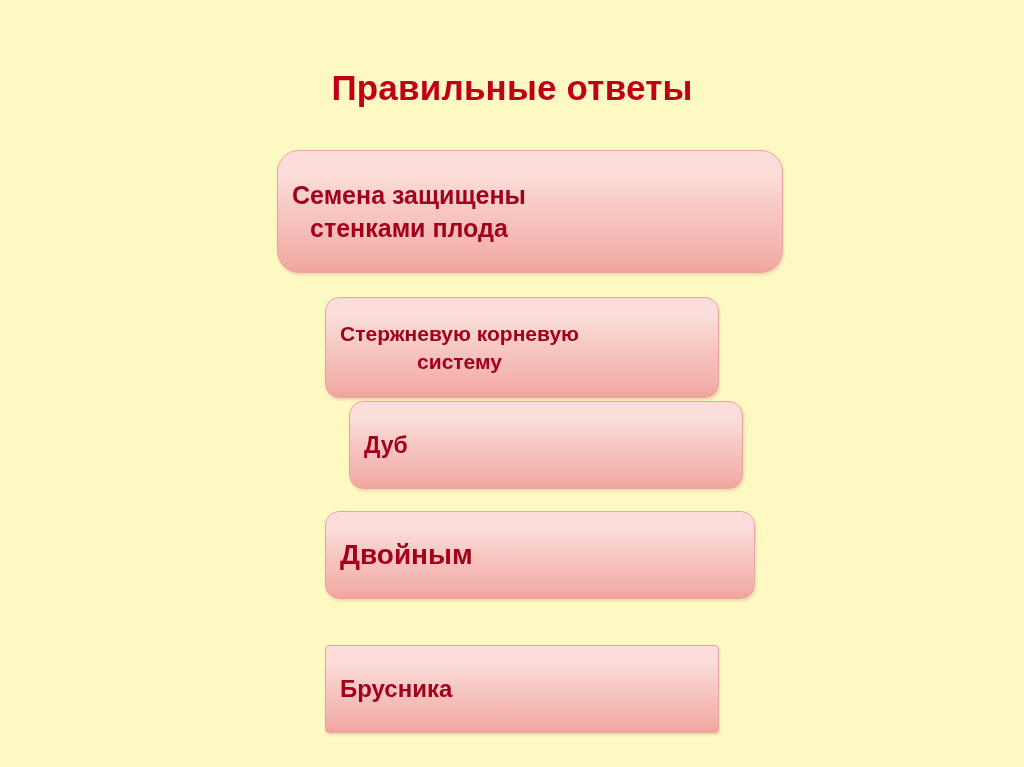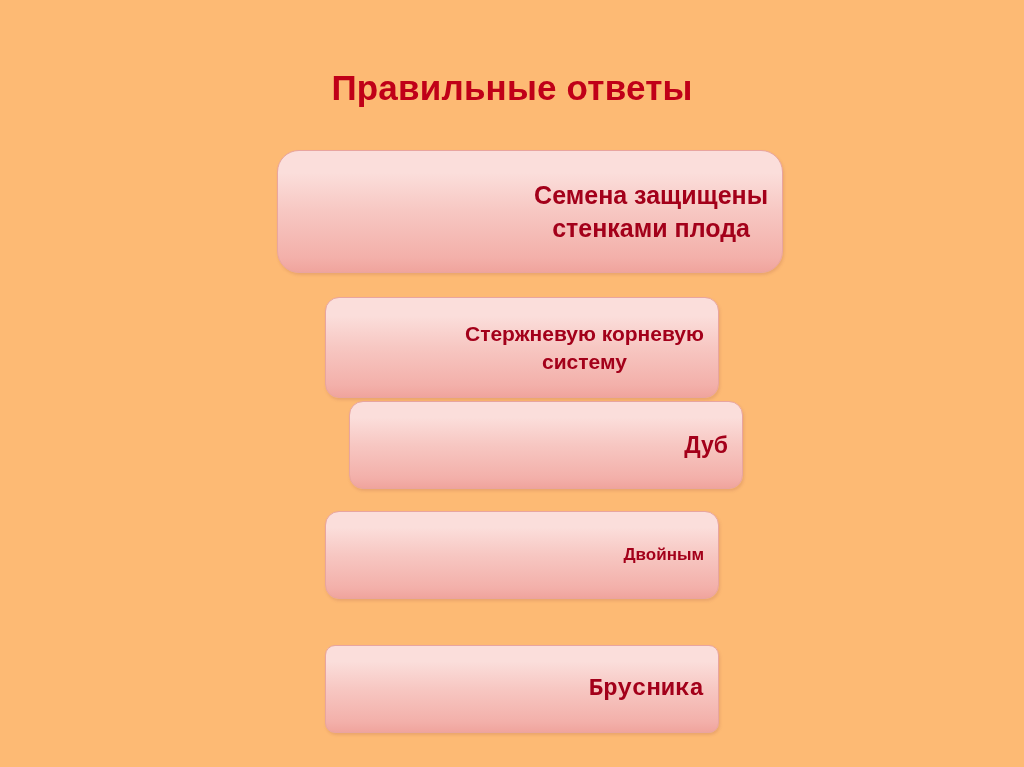--- a/index.html
+++ b/index.html
@@ -10,42 +10,42 @@
     width: 1024px;
     height: 767px;
     background: #fbdfdd;
     font-family: "Liberation Sans", sans-serif;
     overflow: hidden;
   }
   .slide {
     position: relative;
     width: 1024px;
     height: 767px;
-    background: #fdba74;
+    background: #fef9c3;
   }
   .title {
     position: absolute;
     top: 68px;
     left: 0;
     width: 1024px;
     text-align: center;
     font-size: 35px;
     font-weight: bold;
     color: #c00018;
     letter-spacing: 0.2px;
   }
   .answer-box {
     position: absolute;
     box-sizing: border-box;
     border-radius: 16px;
     border: 1px solid #e8a5a0;
     background: linear-gradient(to bottom, #fbdedb 0%, #fbdedb 18%, #f7c7c2 50%, #f3b0aa 88%, #f0a49d 100%);
     display: flex;
     align-items: center;
-    justify-content: flex-end;
+    justify-content: flex-start;
     text-align: center;
     color: #a3001a;
     font-weight: bold;
     line-height: 1.32;
     box-shadow: 1px 2px 3px rgba(150, 70, 70, 0.18);
   }
   .box-0 {
     left: 277px;
     top: 150px;
     width: 506px;
@@ -66,33 +66,32 @@
     top: 401px;
     width: 394px;
     height: 88px;
     font-size: 23px;
     border-radius: 14px;
     margin-left: 24px;
   }
   .box-3 {
     left: 325px;
     top: 511px;
-    width: 394px;
+    width: 430px;
     height: 88px;
-    font-size: 17px;
+    font-size: 28px;
     border-radius: 14px;
   }
   .box-4 {
     left: 325px;
     top: 645px;
     width: 394px;
     height: 88px;
     font-size: 24px;
-    border-radius: 10px;
-    font-family: Liberation Mono, monospace;
+    border-radius: 4px;
   }
   .box-text {
     padding: 0 14px;
     white-space: pre-line;
   }
 </style>
 </head>
 <body>
 
 <div class="slide">

